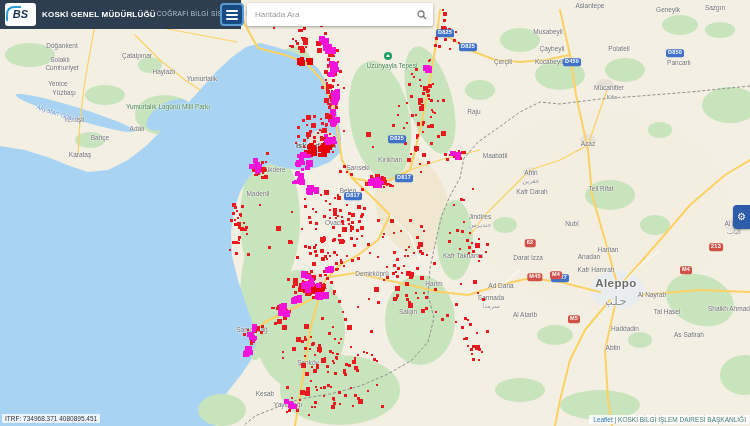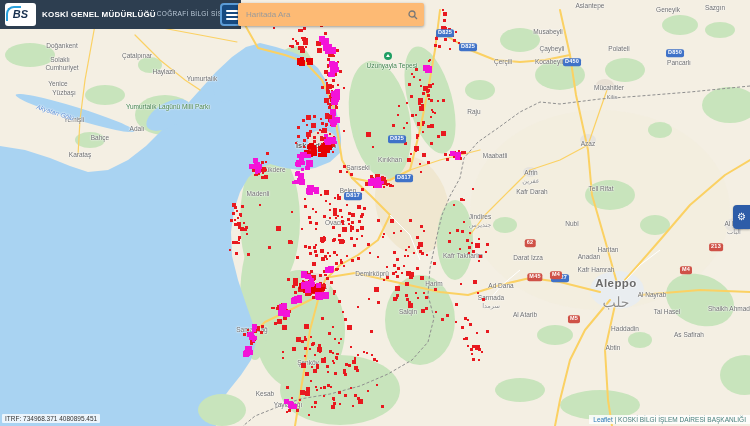--- a/index.html
+++ b/index.html
@@ -10,21 +10,21 @@
   
   .map-base,.labels-layer,.dots-layer,.badges-layer{position:absolute;left:0;top:0;width:750px;height:426px;}
   .labels-layer,.dots-layer,.badges-layer{pointer-events:none;}
   .map-label{position:absolute;white-space:nowrap;transform:translate(-50%,-50%);
      text-shadow:0 0 2px #fff,0 0 2px #fff,0 0 1px #fff;line-height:1;}
   .lbl-town{font-size:6.5px;color:#6d6d6d;}
   .lbl-sm{font-size:6px;color:#7d7d7d;}
   .lbl-city{font-size:11.5px;font-weight:bold;color:#6b6b6b;letter-spacing:.4px;}
   .lbl-city2{font-size:7.5px;color:#555;font-weight:bold;}
   .lbl-ar{font-size:6.5px;color:#8d8d8d;}
-  .lbl-ar-lg{font-size:14px;color:#8d8d8d;}
+  .lbl-ar-lg{font-size:12px;color:#8d8d8d;font-family:Liberation Mono, monospace;}
   .lbl-park{font-size:6.5px;color:#41804b;}
   .lbl-water{font-size:6.5px;font-style:italic;color:#5b8fd6;}
   .road-badge{position:absolute;transform:translate(-50%,-50%);font-size:5.5px;font-weight:bold;
      color:#fff;padding:1px 2px;border-radius:2px;line-height:1;letter-spacing:.2px;}
   .badge-blue{background:#3f72c8;}
   .badge-red{background:#cf5147;}
 
   
   .header{position:absolute;left:0;top:0;width:241px;height:29px;background:#2d3e50;
      display:flex;align-items:center;gap:6px;padding:0 5px;z-index:30;}
@@ -33,21 +33,21 @@
   .logo-mark{font-size:11px;font-weight:bold;font-style:italic;color:#17304f;position:relative;line-height:1;}
   .logo-mark::before{content:"";position:absolute;left:-7px;top:-3px;width:13px;height:13px;
      border:2px solid #2aa0dc;border-right:none;border-bottom:none;border-radius:8px 0 0 0;}
   .titles{display:flex;flex-direction:row;gap:1px;min-width:0;}
   .app-title{font-size:8px;font-weight:bold;color:#fff;letter-spacing:.2px;white-space:nowrap;}
   .app-subtitle{font-size:6.5px;color:#b9c7d6;letter-spacing:.3px;white-space:nowrap;}
   .menu-btn{position:absolute;left:220px;top:3px;width:24px;height:23px;background:#174a80;
      border:2px solid #5b9bd5;border-radius:4px;z-index:31;display:flex;flex-direction:column;
      justify-content:center;align-items:center;gap:2px;padding:0;cursor:pointer;}
   .menu-btn span{display:block;width:12px;height:2px;background:#fff;border-radius:1px;}
-  .search-bar{position:absolute;left:238px;top:3px;width:186px;height:23px;background:#fdba74;
+  .search-bar{position:absolute;left:247px;top:3px;width:186px;height:23px;background:#ffffff;
      border-radius:2px;box-shadow:0 1px 3px rgba(0,0,0,.35);z-index:31;display:flex;
      align-items:center;padding:0 6px;gap:4px;}
   .search-bar input{flex:1;min-width:0;border:none;outline:none;background:transparent;
      font-family:inherit;font-size:8px;color:#444;}
   .search-bar input::placeholder{color:#9a9a9a;}
   .gear-btn{position:absolute;right:0;top:205px;width:17px;height:24px;background:#2d5ca8;
      border:none;border-radius:4px 0 0 4px;z-index:31;color:#fff;display:flex;align-items:center;
      justify-content:center;padding:0;cursor:pointer;box-shadow:0 1px 2px rgba(0,0,0,.3);}
   .gear-btn .g{font-size:10px;line-height:1;}
   .coords{position:absolute;left:2px;bottom:3px;background:rgba(255,255,255,.78);

